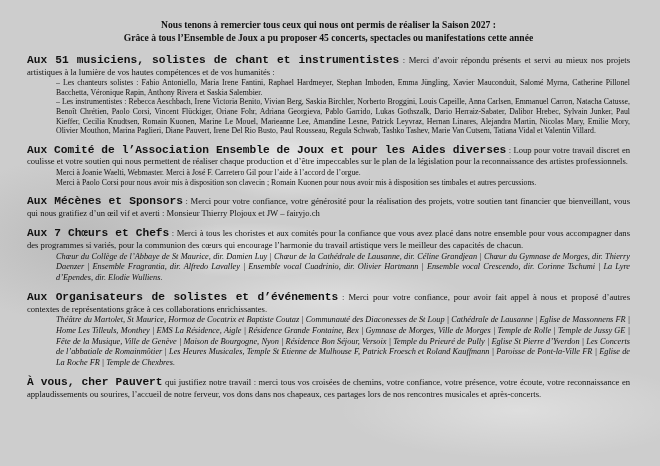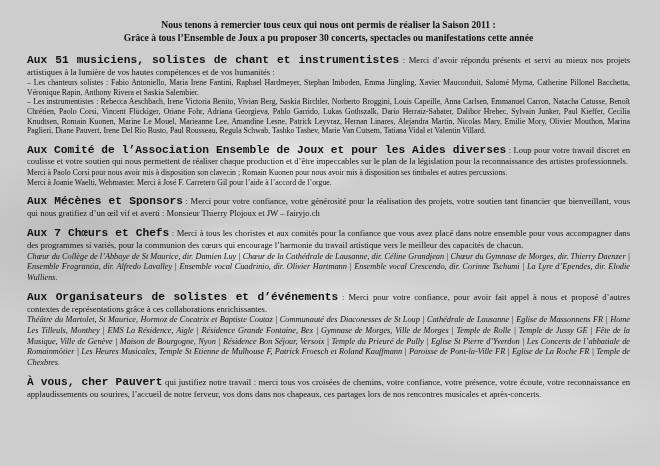--- a/index.html
+++ b/index.html
@@ -22,44 +22,44 @@
   }
   .page { position:relative; z-index:1; padding:0 30px 0 27px; }
   .head {
     text-align:center; font-weight:bold; font-size:9.6px; line-height:13px;
     padding-top:18px;
   }
   .sec { margin-top:9px; font-size:8.3px; line-height:10.6px; text-align:justify; }
   .sec.first { margin-top:11px; }
   .sec .title { font-weight:bold; font-size:11.2px;font-family:Liberation Mono, monospace; }
   .sec .intro { font-size:8.6px; }
-  .line { display:block; font-size:7.8px; line-height:9.6px; }
+  .line { display:block; font-size:7.8px; line-height:9.6px;margin-left:29px; }
   .line.big { font-size:8.3px; line-height:10.6px;font-style:italic; }
 </style>
 </head>
 <body>
 
 <div class="bg"></div>
 
 <div class="page">
   <div class="head">
-    <div>Nous tenons à remercier tous ceux qui nous ont permis de réaliser la Saison 2011 :</div>
-    <div>Grâce à tous l’Ensemble de Joux a pu proposer 30 concerts, spectacles ou manifestations cette année</div>
+    <div>Nous tenons à remercier tous ceux qui nous ont permis de réaliser la Saison 2027 :</div>
+    <div>Grâce à tous l’Ensemble de Joux a pu proposer 45 concerts, spectacles ou manifestations cette année</div>
   </div>
 
   <div class="sec first">
     <span class="title">Aux 51 musiciens, solistes de chant et instrumentistes</span><span class="intro"> : Merci d’avoir répondu présents et servi au mieux nos projets artistiques à la lumière de vos hautes compétences et de vos humanités :</span>
     <span class="line">– Les chanteurs solistes : Fabio Antoniello, Maria Irene Fantini, Raphael Hardmeyer, Stephan Imboden, Emma Jüngling, Xavier Mauconduit, Salomé Myrna, Catherine Pillonel Bacchetta, Véronique Rapin, Anthony Rivera et Saskia Salembier.</span>
     <span class="line">– Les instrumentistes : Rebecca Aeschbach, Irene Victoria Benito, Vivian Berg, Saskia Birchler, Norberto Broggini, Louis Capeille, Anna Carlsen, Emmanuel Carron, Natacha Catusse, Benoît Chrétien, Paolo Corsi, Vincent Flückiger, Oriane Fohr, Adriana Georgieva, Pablo Garrido, Lukas Gothszalk, Dario Herraiz-Sabater, Dalibor Hrebec, Sylvain Junker, Paul Kieffer, Cecilia Knudtsen, Romain Kuonen, Marine Le Mouel, Marieanne Lee, Amandine Lesne, Patrick Leyvraz, Hernan Linares, Alejandra Martin, Nicolas Mary, Emilie Mory, Olivier Mouthon, Marina Paglieri, Diane Pauvert, Irene Del Rio Busto, Paul Rousseau, Regula Schwab, Tashko Tashev, Marie Van Cutsem, Tatiana Vidal et Valentin Villard.</span>
   </div>
 
   <div class="sec">
     <span class="title">Aux Comité de l’Association Ensemble de Joux et pour les Aides diverses</span><span class="intro"> : Loup pour votre travail discret en coulisse et votre soutien qui nous permettent de réaliser chaque production et d’être impeccables sur le plan de la législation pour la reconnaissance des artistes professionnels.</span>
+    <span class="line">Merci à Joanie Waelti, Webmaster. Merci à José F. Carretero Gil pour l’aide à l’accord de l’orgue.</span>
     <span class="line">Merci à Paolo Corsi pour nous avoir mis à disposition son clavecin ; Romain Kuonen pour nous avoir mis à disposition ses timbales et autres percussions.</span>
-    <span class="line">Merci à Joanie Waelti, Webmaster. Merci à José F. Carretero Gil pour l’aide à l’accord de l’orgue.</span>
   </div>
 
   <div class="sec">
     <span class="title">Aux Mécènes et Sponsors</span><span class="intro"> : Merci pour votre confiance, votre générosité pour la réalisation des projets, votre soutien tant financier que bienveillant, vous qui nous gratifiez d’un œil vif et averti : Monsieur Thierry Plojoux et JW – fairyjo.ch</span>
   </div>
 
   <div class="sec">
     <span class="title">Aux 7 Chœurs et Chefs</span><span class="intro"> : Merci à tous les choristes et aux comités pour la confiance que vous avez placé dans notre ensemble pour vous accompagner dans des programmes si variés, pour la communion des cœurs qui encourage l’harmonie du travail artistique vers le meilleur des capacités de chacun.</span>
     <span class="line big">Chœur du Collège de l’Abbaye de St Maurice, dir. Damien Luy | Chœur de la Cathédrale de Lausanne, dir. Céline Grandjean | Chœur du Gymnase de Morges, dir. Thierry Daenzer | Ensemble Fragrantia, dir. Alfredo Lavalley | Ensemble vocal Cuadrinio, dir. Olivier Hartmann | Ensemble vocal Crescendo, dir. Corinne Tschumi | La Lyre d’Ependes, dir. Elodie Wulliens.</span>
   </div>

